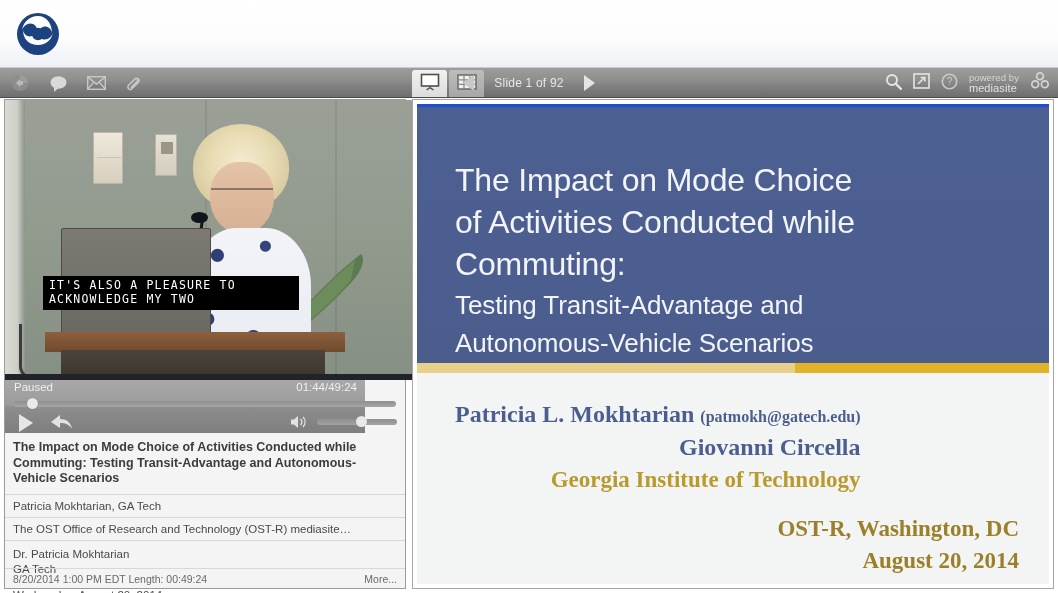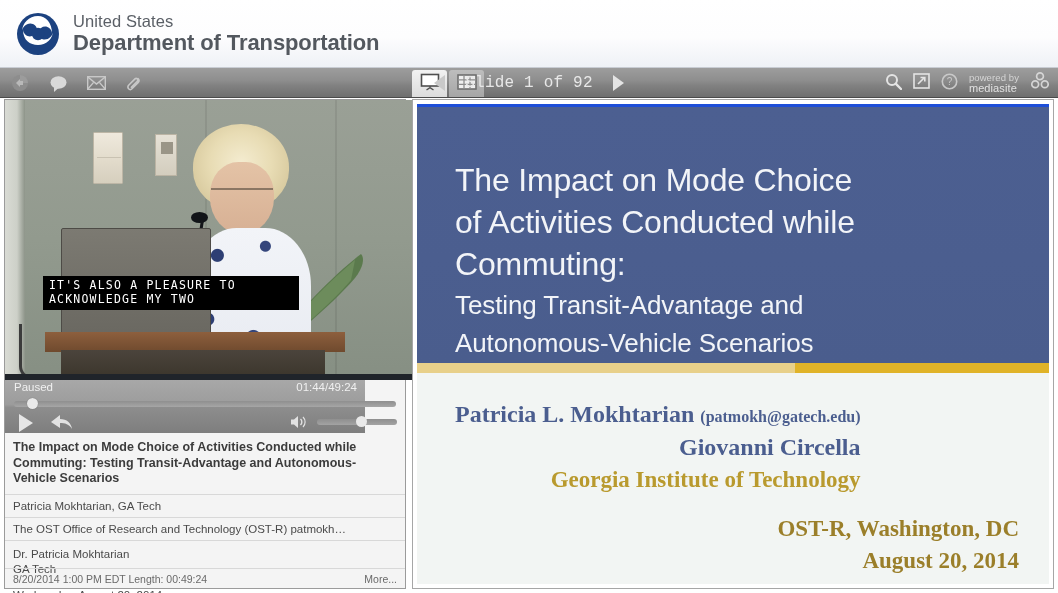--- a/index.html
+++ b/index.html
@@ -58,21 +58,21 @@
 
   .slide-nav {
     position: absolute; left: 0; top: 0; width: 1058px; height: 30px;
     display: flex; align-items: center; justify-content: center; gap: 20px;
     pointer-events: none;
   }
   .slide-nav > * { pointer-events: auto; }
   .nav-arrow { width: 0; height: 0; cursor: pointer; }
   .nav-arrow.prev { border-top: 8px solid transparent; border-bottom: 8px solid transparent; border-right: 11px solid #c9c9c9; }
   .nav-arrow.next { border-top: 8px solid transparent; border-bottom: 8px solid transparent; border-left: 11px solid #e4e4e4; }
-  .slide-counter { color: #e8e8e8; font-size: 16px; letter-spacing: 0.2px; font-family: Liberation Mono, monospace; }
+  .slide-counter { color: #e8e8e8; font-size: 12px; letter-spacing: 0.2px; }
 
   .tb-right {
     position: absolute; right: 8px; top: 0; height: 30px;
     display: flex; align-items: center; gap: 11px;
   }
   .powered {
     color: #d5d5d5; font-size: 9.5px; line-height: 10px; text-align: left;
     letter-spacing: 0.1px;
   }
   .powered b { font-weight: normal; display: block; font-size: 11px; color: #e2e2e2; }
@@ -322,24 +322,20 @@
 </head>
 <body>
 
 <div class="brand-header">
   <div class="dot-logo">
     <svg width="44" height="44" viewBox="0 0 44 44">
       <circle cx="22" cy="22" r="21" fill="#1c4280"></circle>
       <path d="M22 4 C13 4 6 11 6 20 C6 14 12 10 17 12 C22 14 22 20 18 23 C14 26 8 24 7 18 C7 28 14 33 22 33 C30 33 37 27 37 19 C37 25 31 29 26 27 C21 25 21 19 25 16 C29 13 35 15 36 21 C36 11 30 4 22 4 Z" fill="#ffffff"></path>
       <circle cx="22" cy="22" r="6.2" fill="#1c4280"></circle>
     </svg>
-  </div>
-  <div class="brand-text">
-    <div class="brand-line1">United States</div>
-    <div class="brand-line2">Department of Transportation</div>
   </div>
 </div>
 
 <div class="toolbar">
 
   <div class="tb-left">
     <div class="tb-icon">
       <svg width="18" height="18" viewBox="0 0 18 18">
         <circle cx="9" cy="9" r="8" fill="#8d8d8d"></circle>
         <path d="M9 1 A8 8 0 0 1 17 9 L9 9 Z" fill="#9c9c9c"></path>
@@ -481,21 +477,21 @@
         </svg>
       </div>
       <div class="vol-track"></div>
       <div class="vol-handle"></div>
     </div>
   </div>
 
   <div class="info-panel">
     <div class="info-title">The Impact on Mode Choice of Activities Conducted while Commuting: Testing Transit-Advantage and Autonomous-Vehicle Scenarios</div>
     <div class="info-row">Patricia Mokhtarian, GA Tech</div>
-    <div class="info-row">The OST Office of Research and Technology (OST-R) patmokh…</div>
+    <div class="info-row">The OST Office of Research and Technology (OST-R) mediasite…</div>
     <div class="info-desc">
       <div class="blk">
         <div>Dr. Patricia Mokhtarian</div>
         <div>GA Tech</div>
       </div>
       <div>
         <div>Wednesday, August 20, 2014</div>
 
       </div>
     </div>

